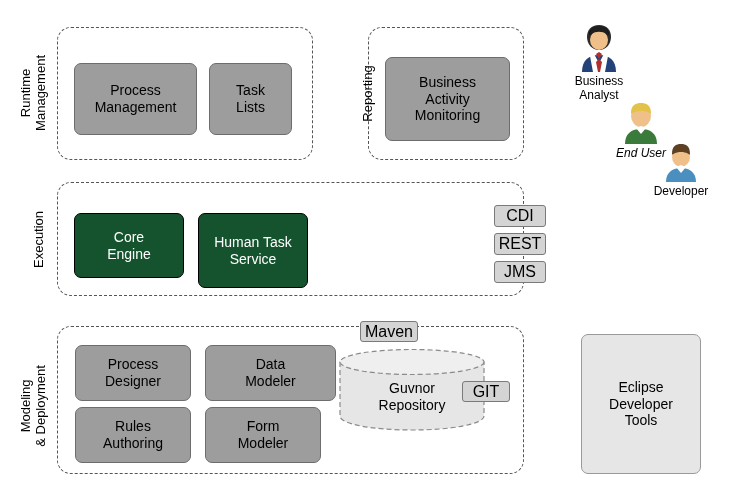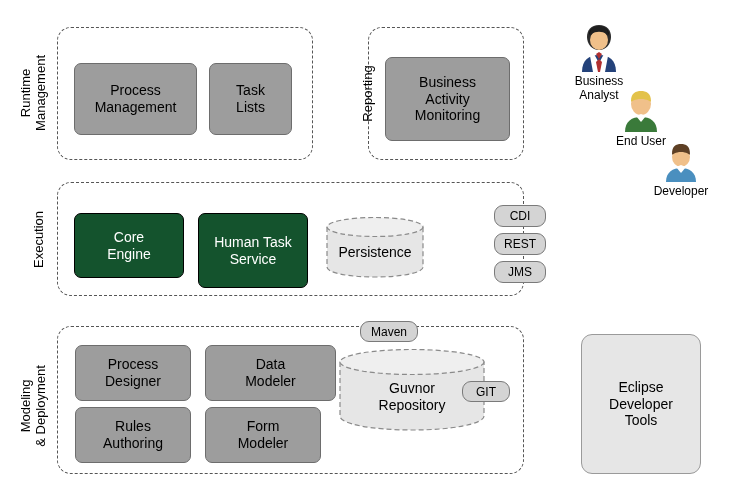--- a/index.html
+++ b/index.html
@@ -54,32 +54,31 @@
   }
   .box-dark {
     background: #14532d;
     color: #ffffff;
     border-color: #000000;
   }
   .box-lighter {
     background: #e6e6e6;
     color: #000000;
     border-color: #9a9a9a;
-    border-radius: 11px;
   }
   .tag {
     position: absolute;
     box-sizing: border-box;
     background: #d4d4d4;
     border: 1.2px solid #7a7a7a;
-    border-radius: 9px;
+    border-radius: 3px;
     display: flex;
     align-items: center;
     justify-content: center;
-    font-size: 12px;
+    font-size: 16px;
     color: #000000;
   }
   .cyl {
     position: absolute;
     box-sizing: border-box;
   }
   .cyl svg {
     position: absolute;
     left: 0;
     top: 0;
@@ -138,27 +137,20 @@
 Monitoring</div>
 
   <div class="group" style="left:57px; top:182px; width:467px; height:114px;"></div>
   <div class="group-label rot" style="left:-13px; top:232px; width:104px;">Execution</div>
 
   <div class="box box-dark" style="left:74px; top:213px; width:110px; height:65px;">Core
 Engine</div>
   <div class="box box-dark" style="left:198px; top:213px; width:110px; height:75px;text-align:center;">Human Task
 Service</div>
 
-  <div class="cyl" style="left:326px; top:216px; width:98px; height:62px;">
-    <svg width="98" height="62" viewBox="0 0 98 62">
-      <path d="M1,11 L1,51 C1,57 23,61 49,61 C75,61 97,57 97,51 L97,11 Z" fill="#e6e6e6" stroke="#8a8a8a" stroke-width="1.2" stroke-dasharray="5,3"></path>
-      <ellipse cx="49" cy="11" rx="48" ry="9.5" fill="#efefef" stroke="#8a8a8a" stroke-width="1.2" stroke-dasharray="5,3"></ellipse>
-    </svg>
-    <div class="cyl-label" style="padding-top:10px;">Persistence</div>
-  </div>
 
   <div class="tag" style="left:494px; top:205px; width:52px; height:22px;">CDI</div>
   <div class="tag" style="left:494px; top:233px; width:52px; height:22px;">REST</div>
   <div class="tag" style="left:494px; top:261px; width:52px; height:22px;">JMS</div>
 
   <div class="group" style="left:57px; top:326px; width:467px; height:148px;"></div>
   <div class="group-label rot" style="left:-18px; top:391px; width:104px;">Modeling
 &amp; Deployment</div>
 
   <div class="box box-gray" style="left:75px; top:345px; width:116px; height:56px;">Process
@@ -195,21 +187,21 @@
       <path d="M17,12 C17,6 21,4 26,4 C31,4 35,6 35,12 C35,14 34,13 33,12 C30,9 22,9 19,12 C18,13 17,14 17,12 Z" fill="#1f1f1f"></path>
       <path d="M9,50 C9,38 16,33 26,33 C36,33 43,38 43,50 Z" fill="#24427a"></path>
       <path d="M21,32 L26,41 L31,32 L35,34 L32,50 L20,50 L17,34 Z" fill="#ffffff"></path>
       <path d="M23,32 L26,37 L29,32 L26,30 Z" fill="#b03030"></path>
       <path d="M26,37 L29,40 L27,50 L25,50 L23,40 Z" fill="#b03030"></path>
     </svg>
     <div class="actor-label">Business
 Analyst</div>
   </div>
 
-  <div class="actor" style="left:586px; top:88px;">
+  <div class="actor" style="left:586px; top:100px;font-style:italic;">
     <svg width="46" height="44" viewBox="0 0 46 44">
       <ellipse cx="23" cy="16" rx="10" ry="11" fill="#f0c08a"></ellipse>
       <path d="M13,13 C13,5 18,3 23,3 C28,3 33,5 33,13 C33,15 31,11 23,11 C15,11 13,15 13,13 Z" fill="#e3c24a"></path>
       <path d="M7,44 C7,33 14,29 23,29 C32,29 39,33 39,44 Z" fill="#3a7a3a"></path>
       <path d="M18,28 L23,34 L28,28 L23,26 Z" fill="#ffffff"></path>
     </svg>
     <div class="actor-label">End User</div>
   </div>
 
   <div class="actor" style="left:626px; top:142px;">

